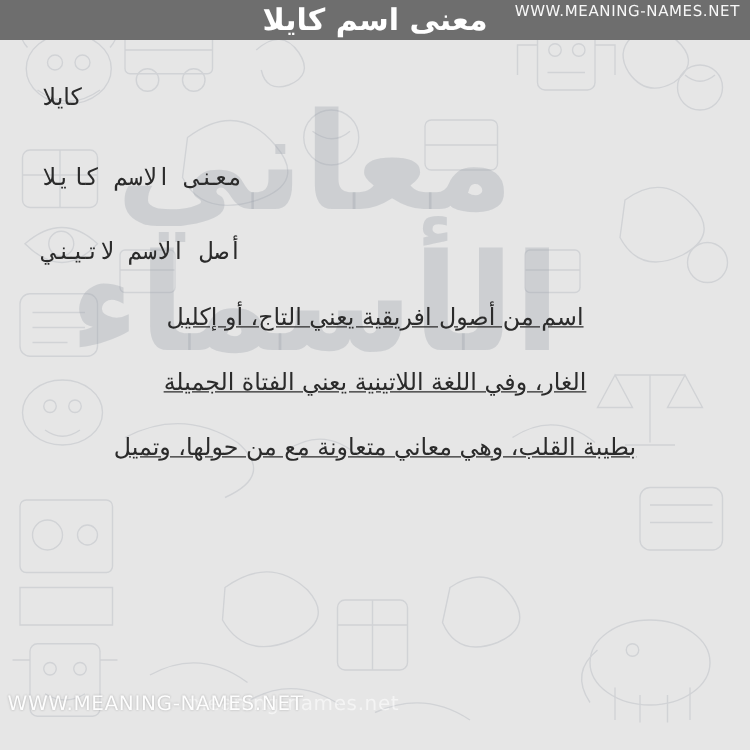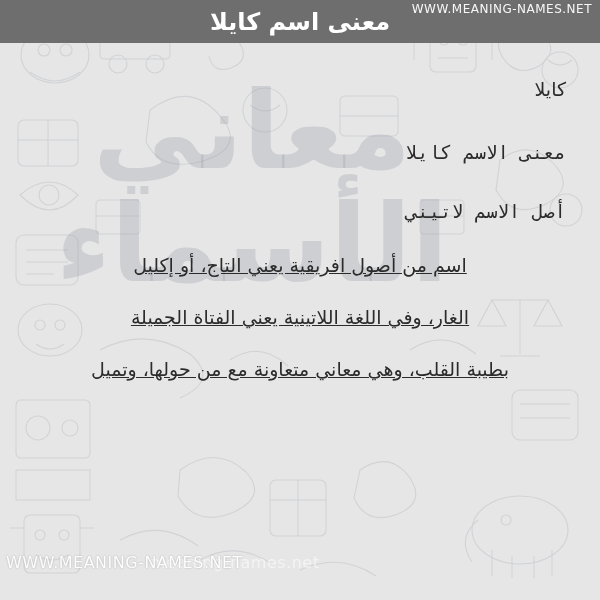--- a/index.html
+++ b/index.html
@@ -45,21 +45,21 @@
     pointer-events: none;
     line-height: 1.05;
     letter-spacing: -2px;
     font-family: "DejaVu Sans", sans-serif;
   }
 
   
   .header {
     position: relative;
     z-index: 4;
-    height: 43px;
+    height: 32px;
     background: #6e6e6e;
     display: flex;
     align-items: center;
     justify-content: center;
   }
   .header-title {
     color: #ffffff;
     font-size: 24px;
     font-weight: bold;
     letter-spacing: 0px;
@@ -83,21 +83,21 @@
     padding: 28px 34px 0 34px;
     direction: rtl;
     text-align: center;
   }
   .line {
     color: #2b2b2b;
     font-size: 19px;
     line-height: 1.95;
     margin: 0 0 24px 0;
     white-space: nowrap;
-    text-align: right;
+    text-align: left;
   }
   .line.name { font-size: 19px; margin-bottom: 28px; }
   .line.tight { margin-bottom: 22px; font-family: Liberation Mono, monospace; }
   .para-line {
     color: #2b2b2b;
     font-size: 19px;
     margin: 0 0 30px 0;
     white-space: nowrap;
     text-align: center;
     text-decoration: underline;

